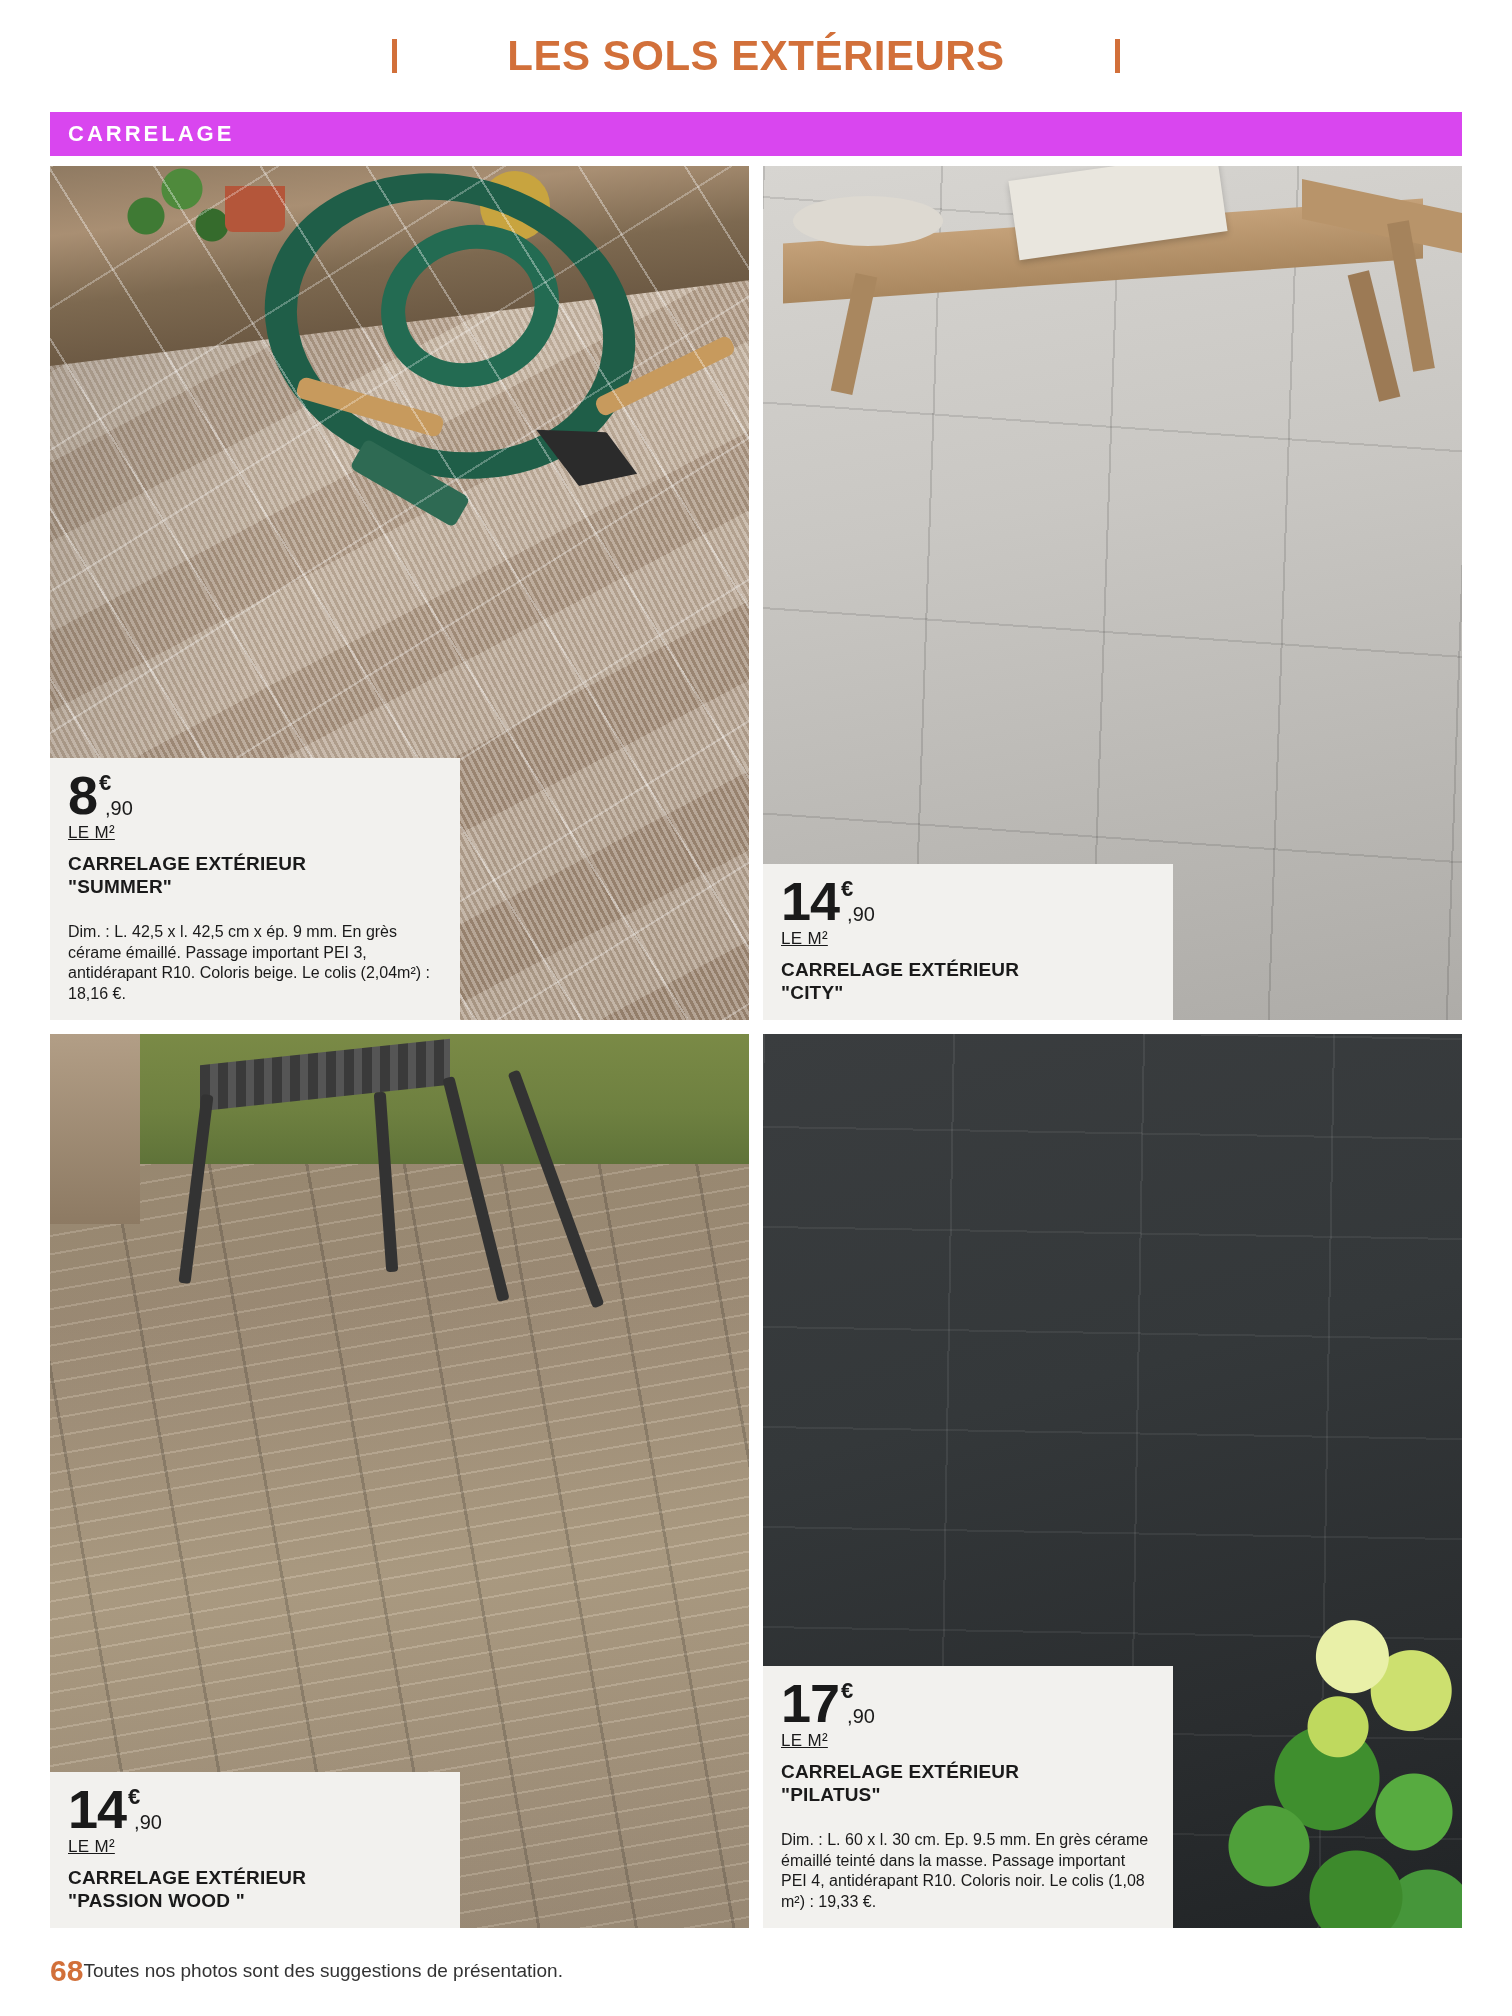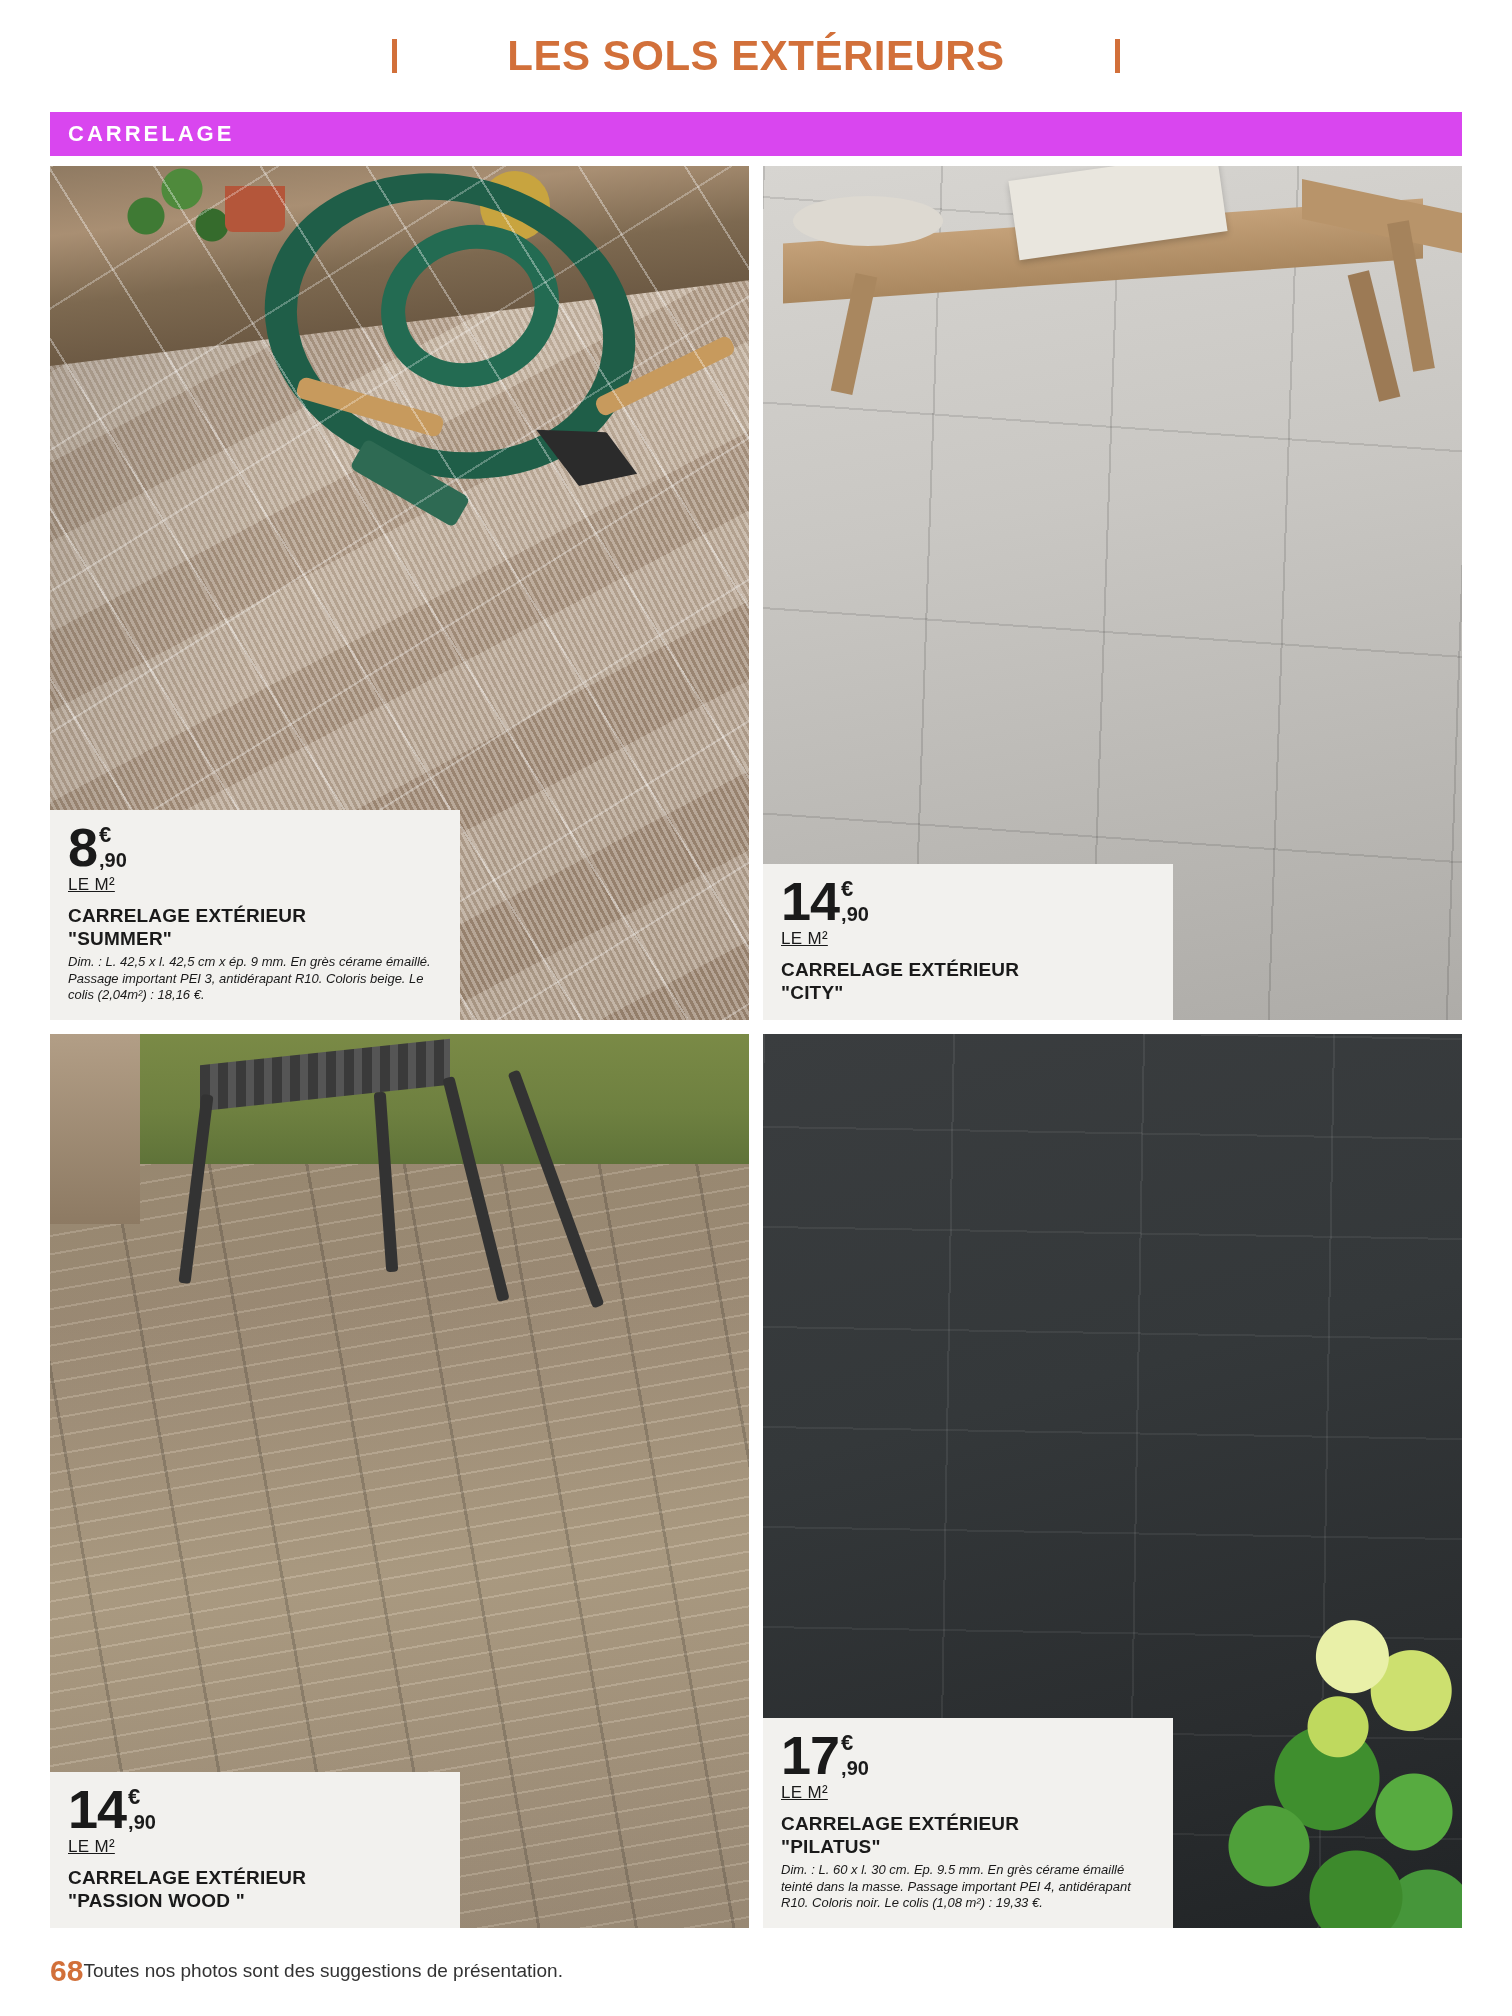--- a/index.html
+++ b/index.html
@@ -217,27 +217,27 @@
   }
   .price-row { display: flex; align-items: flex-start; }
   .price-int {
     font-size: 54px;
     font-weight: bold;
     line-height: 0.88;
     letter-spacing: -1px;
   }
   .price-sup { display: flex; flex-direction: column; line-height: 1; margin-left: 2px; }
   .price-cur { font-size: 22px; font-weight: bold; }
-  .price-dec { font-size: 20px; font-weight: bold; margin-top: 4px; }
+  .price-dec { font-size: 20px; font-weight: normal; margin-top: 4px; margin-left: 6px; }
   .unit { font-size: 17px; margin-top: 4px; letter-spacing: 0.3px; text-decoration: underline; }
   .prod-name {
     font-size: 19px; font-weight: bold; margin-top: 10px; line-height: 1.18;
     letter-spacing: 0.2px;
   }
-  .prod-desc { font-size: 13px; margin-top: 4px; line-height: 1.28; font-style: italic; }
+  .prod-desc { font-size: 16px; margin-top: 24px; line-height: 1.28; }
 
   
   .footer {
     position: absolute;
     bottom: 28px;
     left: 0;
     width: 100%;
     padding: 0 50px;
     display: flex;
     align-items: center;

